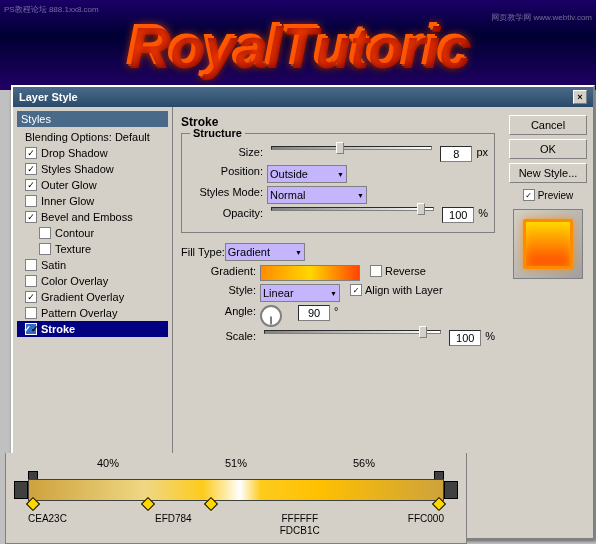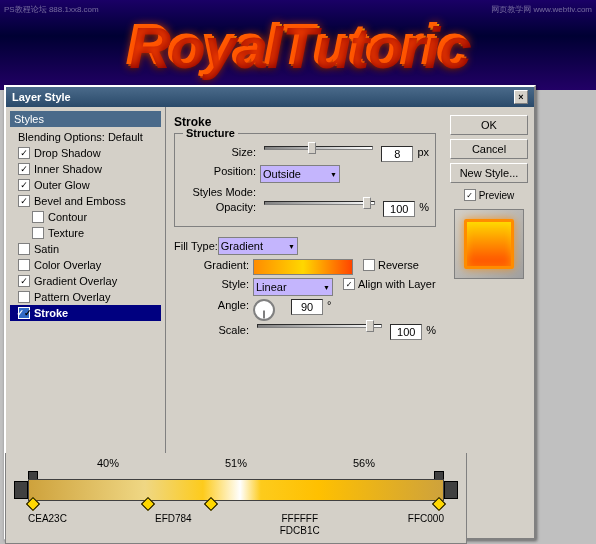--- a/index.html
+++ b/index.html
@@ -42,33 +42,33 @@
     }
     .banner-watermark-left {
       position: absolute;
       top: 4px;
       left: 4px;
       font-size: 8px;
       color: rgba(255,255,255,0.4);
     }
     .banner-watermark-right {
       position: absolute;
-      top: 4px;
+      top: 12px;
       right: 4px;
       font-size: 8px;
       color: rgba(255,255,255,0.4);
       text-align: right;
     }
 
     
     .dialog {
       position: absolute;
       top: 85px;
-      left: 4px;
-      width: 532px;
+      left: 11px;
+      width: 584px;
       height: 455px;
       background: #d4d0c8;
       border: 2px solid #ffffff;
       border-right-color: #808080;
       border-bottom-color: #808080;
       box-shadow: 1px 1px 3px rgba(0,0,0,0.5);
     }
 
     .dialog-titlebar {
       background: linear-gradient(180deg, #4a6a8a 0%, #2a4a6a 100%);
@@ -445,28 +445,32 @@
         <span>Blending Options: Default</span>
       </div>
 
       <div class="sidebar-item">
         <div class="sidebar-checkbox checked"></div>
         <span>Drop Shadow</span>
       </div>
 
       <div class="sidebar-item">
         <div class="sidebar-checkbox checked"></div>
-        <span>Inner Shadow</span>
+        <span>Styles Shadow</span>
       </div>
 
       <div class="sidebar-item">
         <div class="sidebar-checkbox checked"></div>
         <span>Outer Glow</span>
       </div>
 
+      <div class="sidebar-item">
+        <div class="sidebar-checkbox"></div>
+        <span>Inner Glow</span>
+      </div>
 
       <div class="sidebar-item">
         <div class="sidebar-checkbox checked"></div>
         <span>Bevel and Emboss</span>
       </div>
 
       <div class="sidebar-item" style="padding-left: 22px;">
         <div class="sidebar-checkbox"></div>
         <span>Contour</span>
       </div>
@@ -520,20 +524,23 @@
 
         <div class="form-row">
           <span class="form-label">Position:</span>
           <div class="select-box select-small">
             <span>Outside</span>
           </div>
         </div>
 
         <div class="form-row">
           <span class="form-label">Styles Mode:</span>
+          <div class="select-box select-medium">
+            <span>Normal</span>
+          </div>
         </div>
 
         <div class="form-row">
           <span class="form-label">Opacity:</span>
           <div class="slider-track" style="flex:1; margin: 0 4px;">
             <div class="slider-thumb" style="left: 90%;"></div>
           </div>
           <input class="input-small" type="text" value="100" style="">
           <span class="unit-label">%</span>
         </div>
@@ -580,22 +587,22 @@
         <div class="slider-track" style="flex:1; margin: 0 4px;">
           <div class="slider-thumb" style="left: 88%;"></div>
         </div>
         <input class="input-small" type="text" value="100" style="">
         <span class="unit-label">%</span>
       </div>
 
     </div>
 
     <div class="right-buttons">
+      <button class="win-button">Cancel</button>
       <button class="win-button">OK</button>
-      <button class="win-button">Cancel</button>
       <button class="win-button">New Style...</button>
 
       <div class="preview-label">
         <div class="inline-checkbox checked"></div>
         <span>Preview</span>
       </div>
 
       <div class="preview-box">
         <div class="preview-inner"></div>
       </div>

